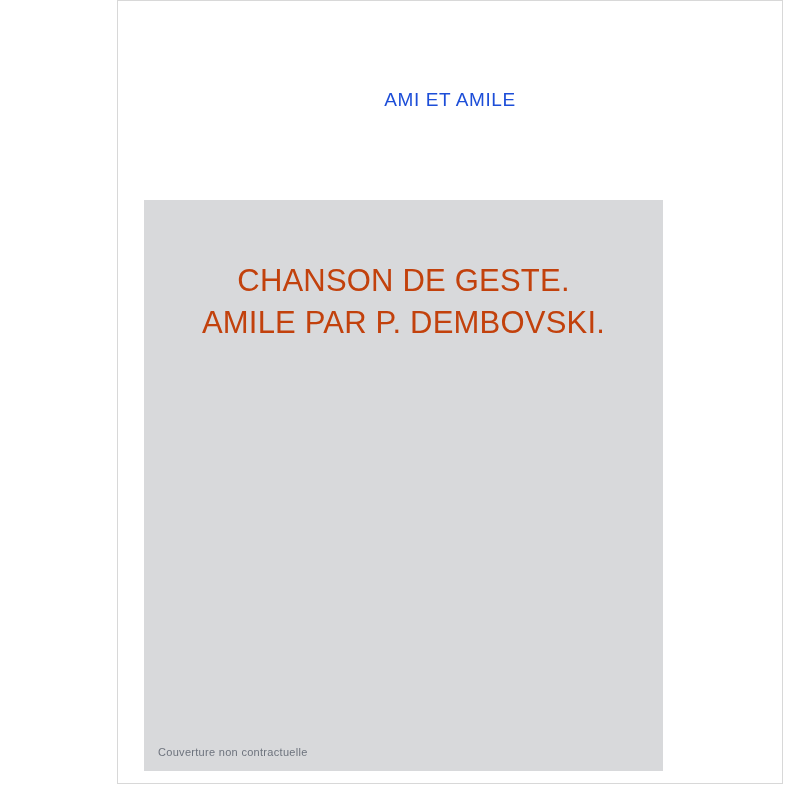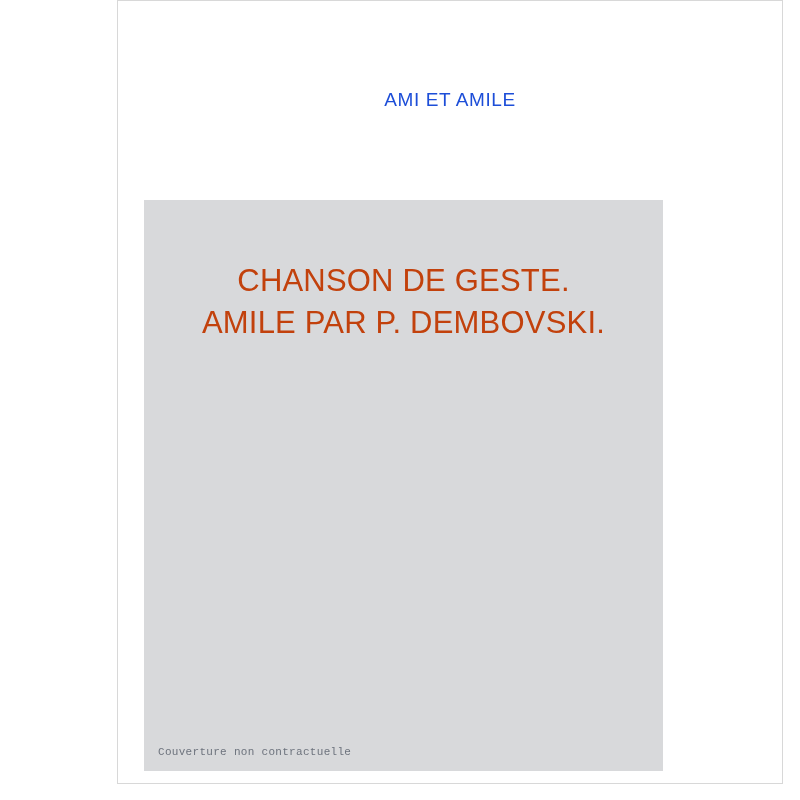--- a/index.html
+++ b/index.html
@@ -75,21 +75,21 @@
     white-space: nowrap;
   }
 
   .disclaimer {
     position: absolute;
     left: 14px;
     bottom: 13px;
     font-size: 11px;
     color: #6d737d;
     letter-spacing: 0.3px;
-    font-family: Liberation Mono, monospace;
+    font-family: Liberation Sans, sans-serif;
   }
 </style>
 </head>
 <body>
 
 <div class="page">
 
   <div class="cover-sheet">
 
     <div class="series-line">AMI ET  AMILE</div>

